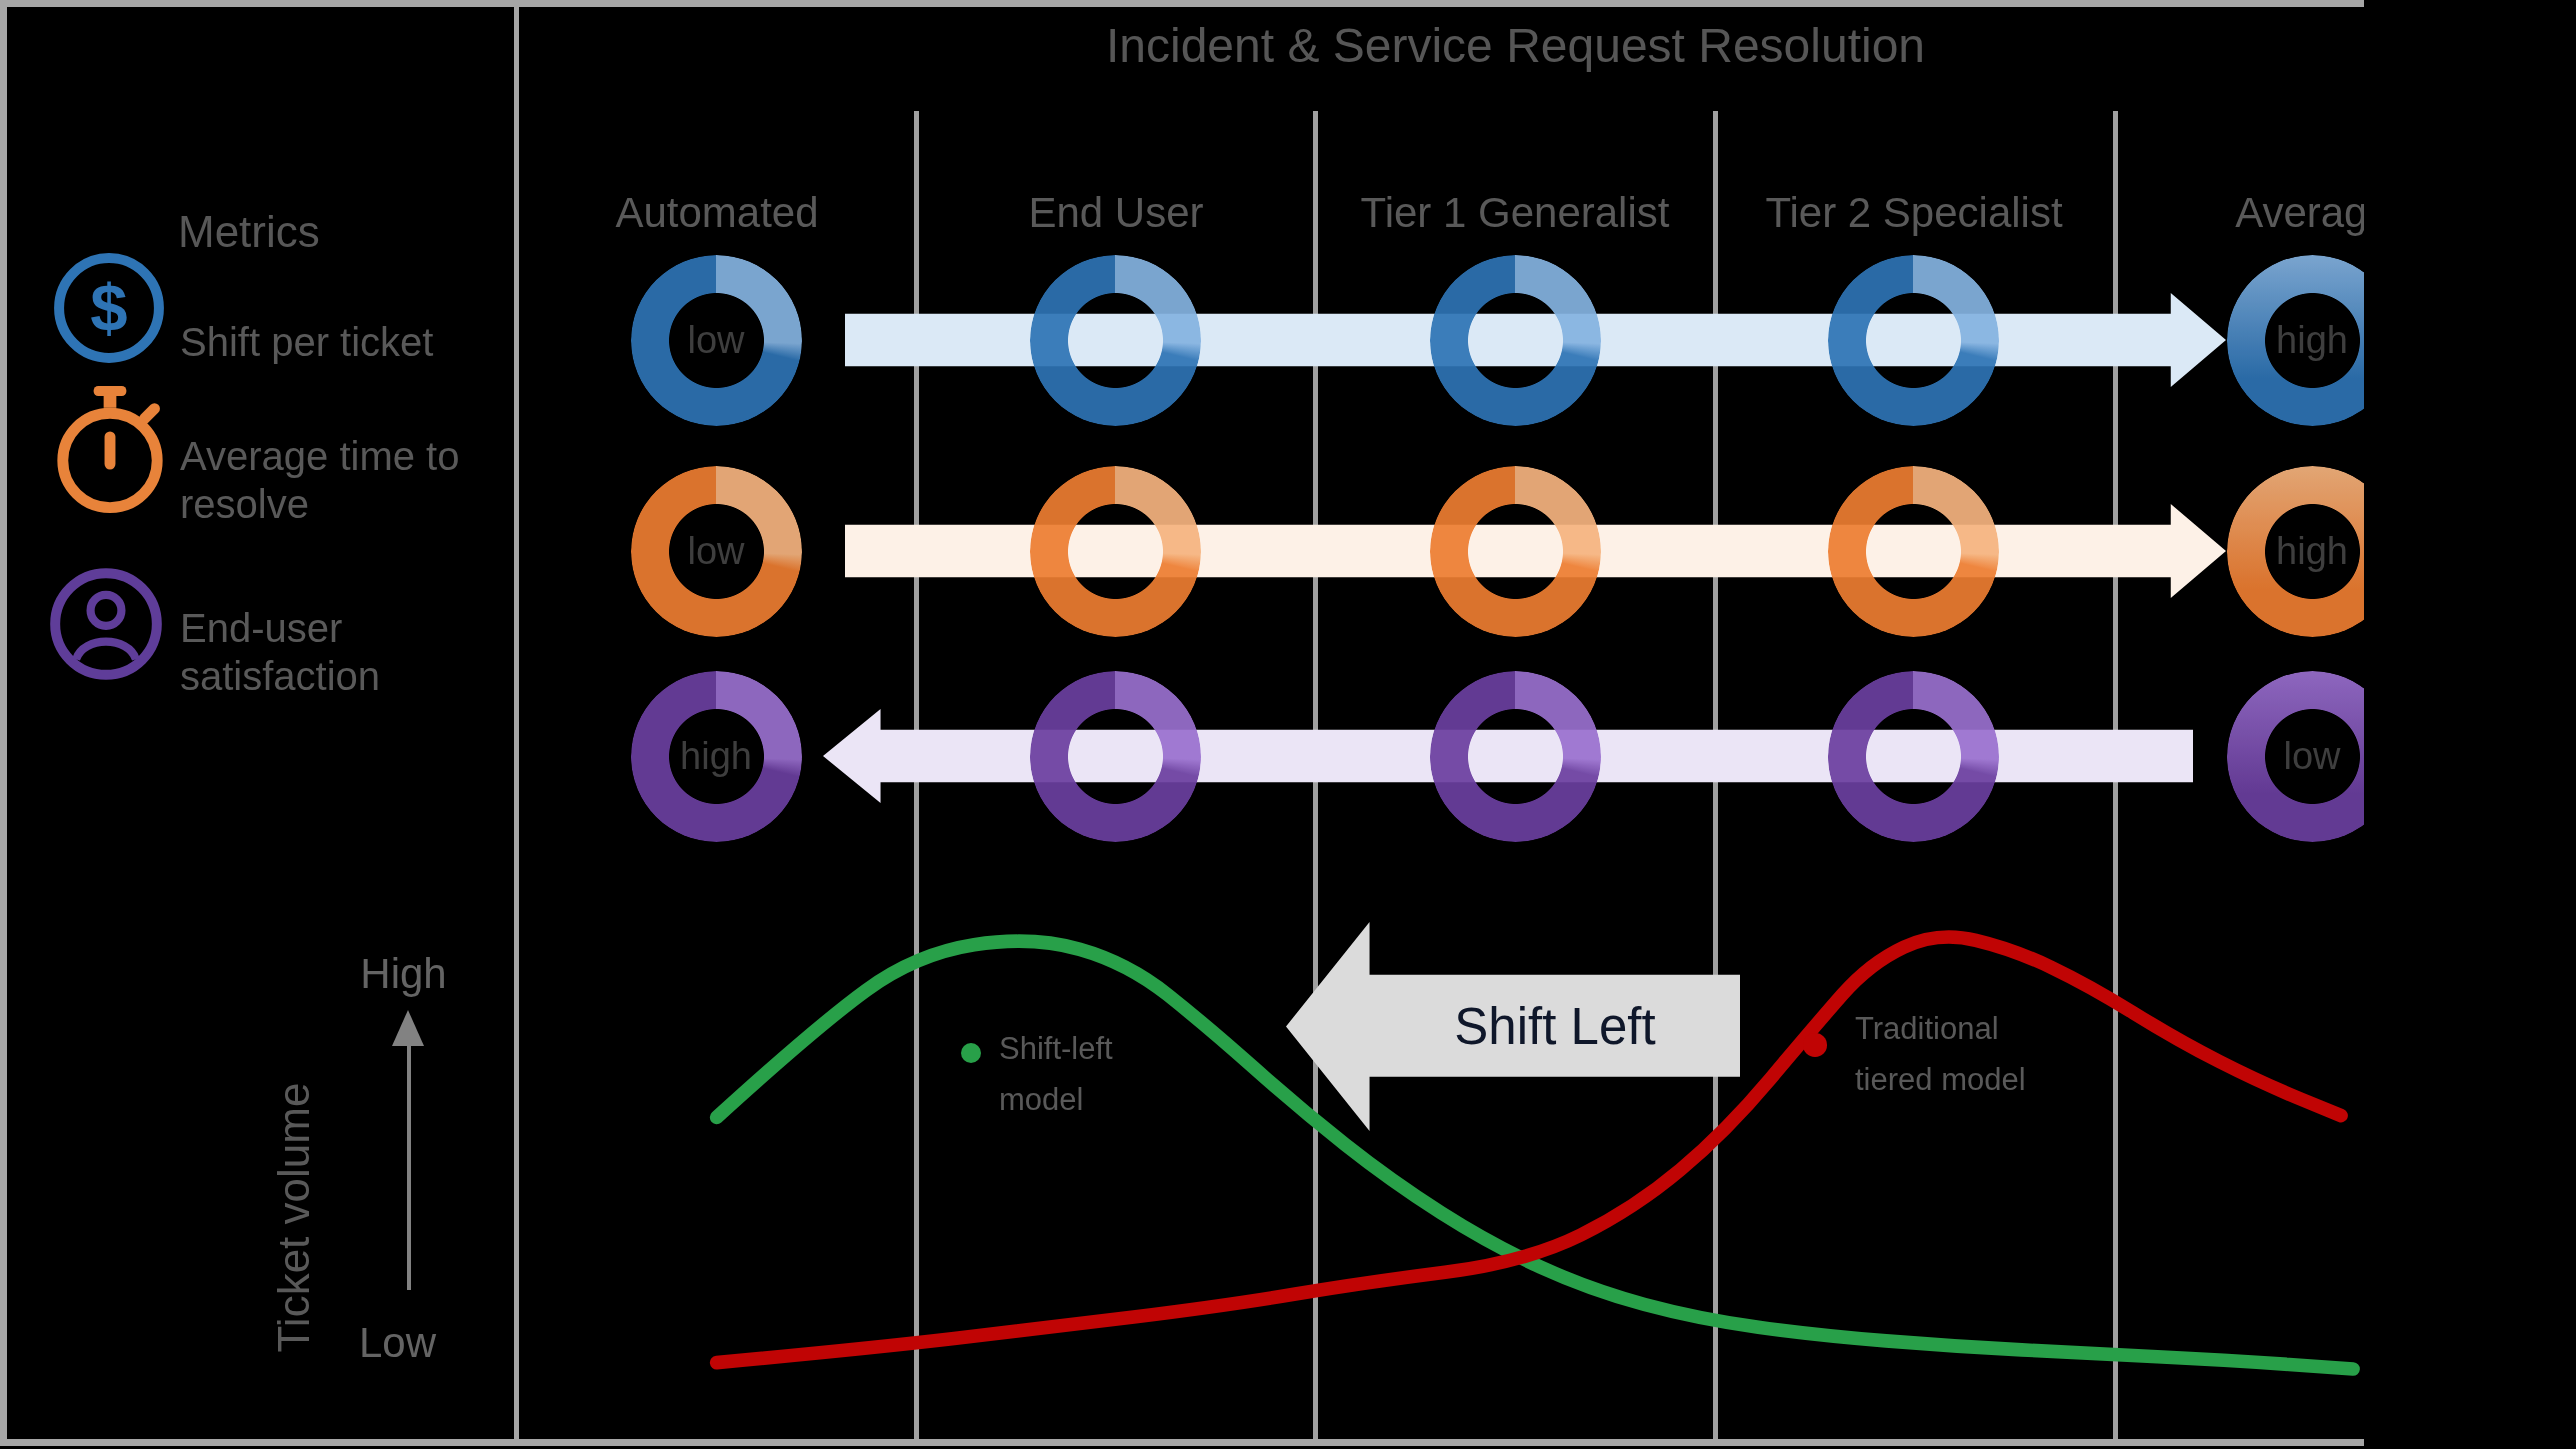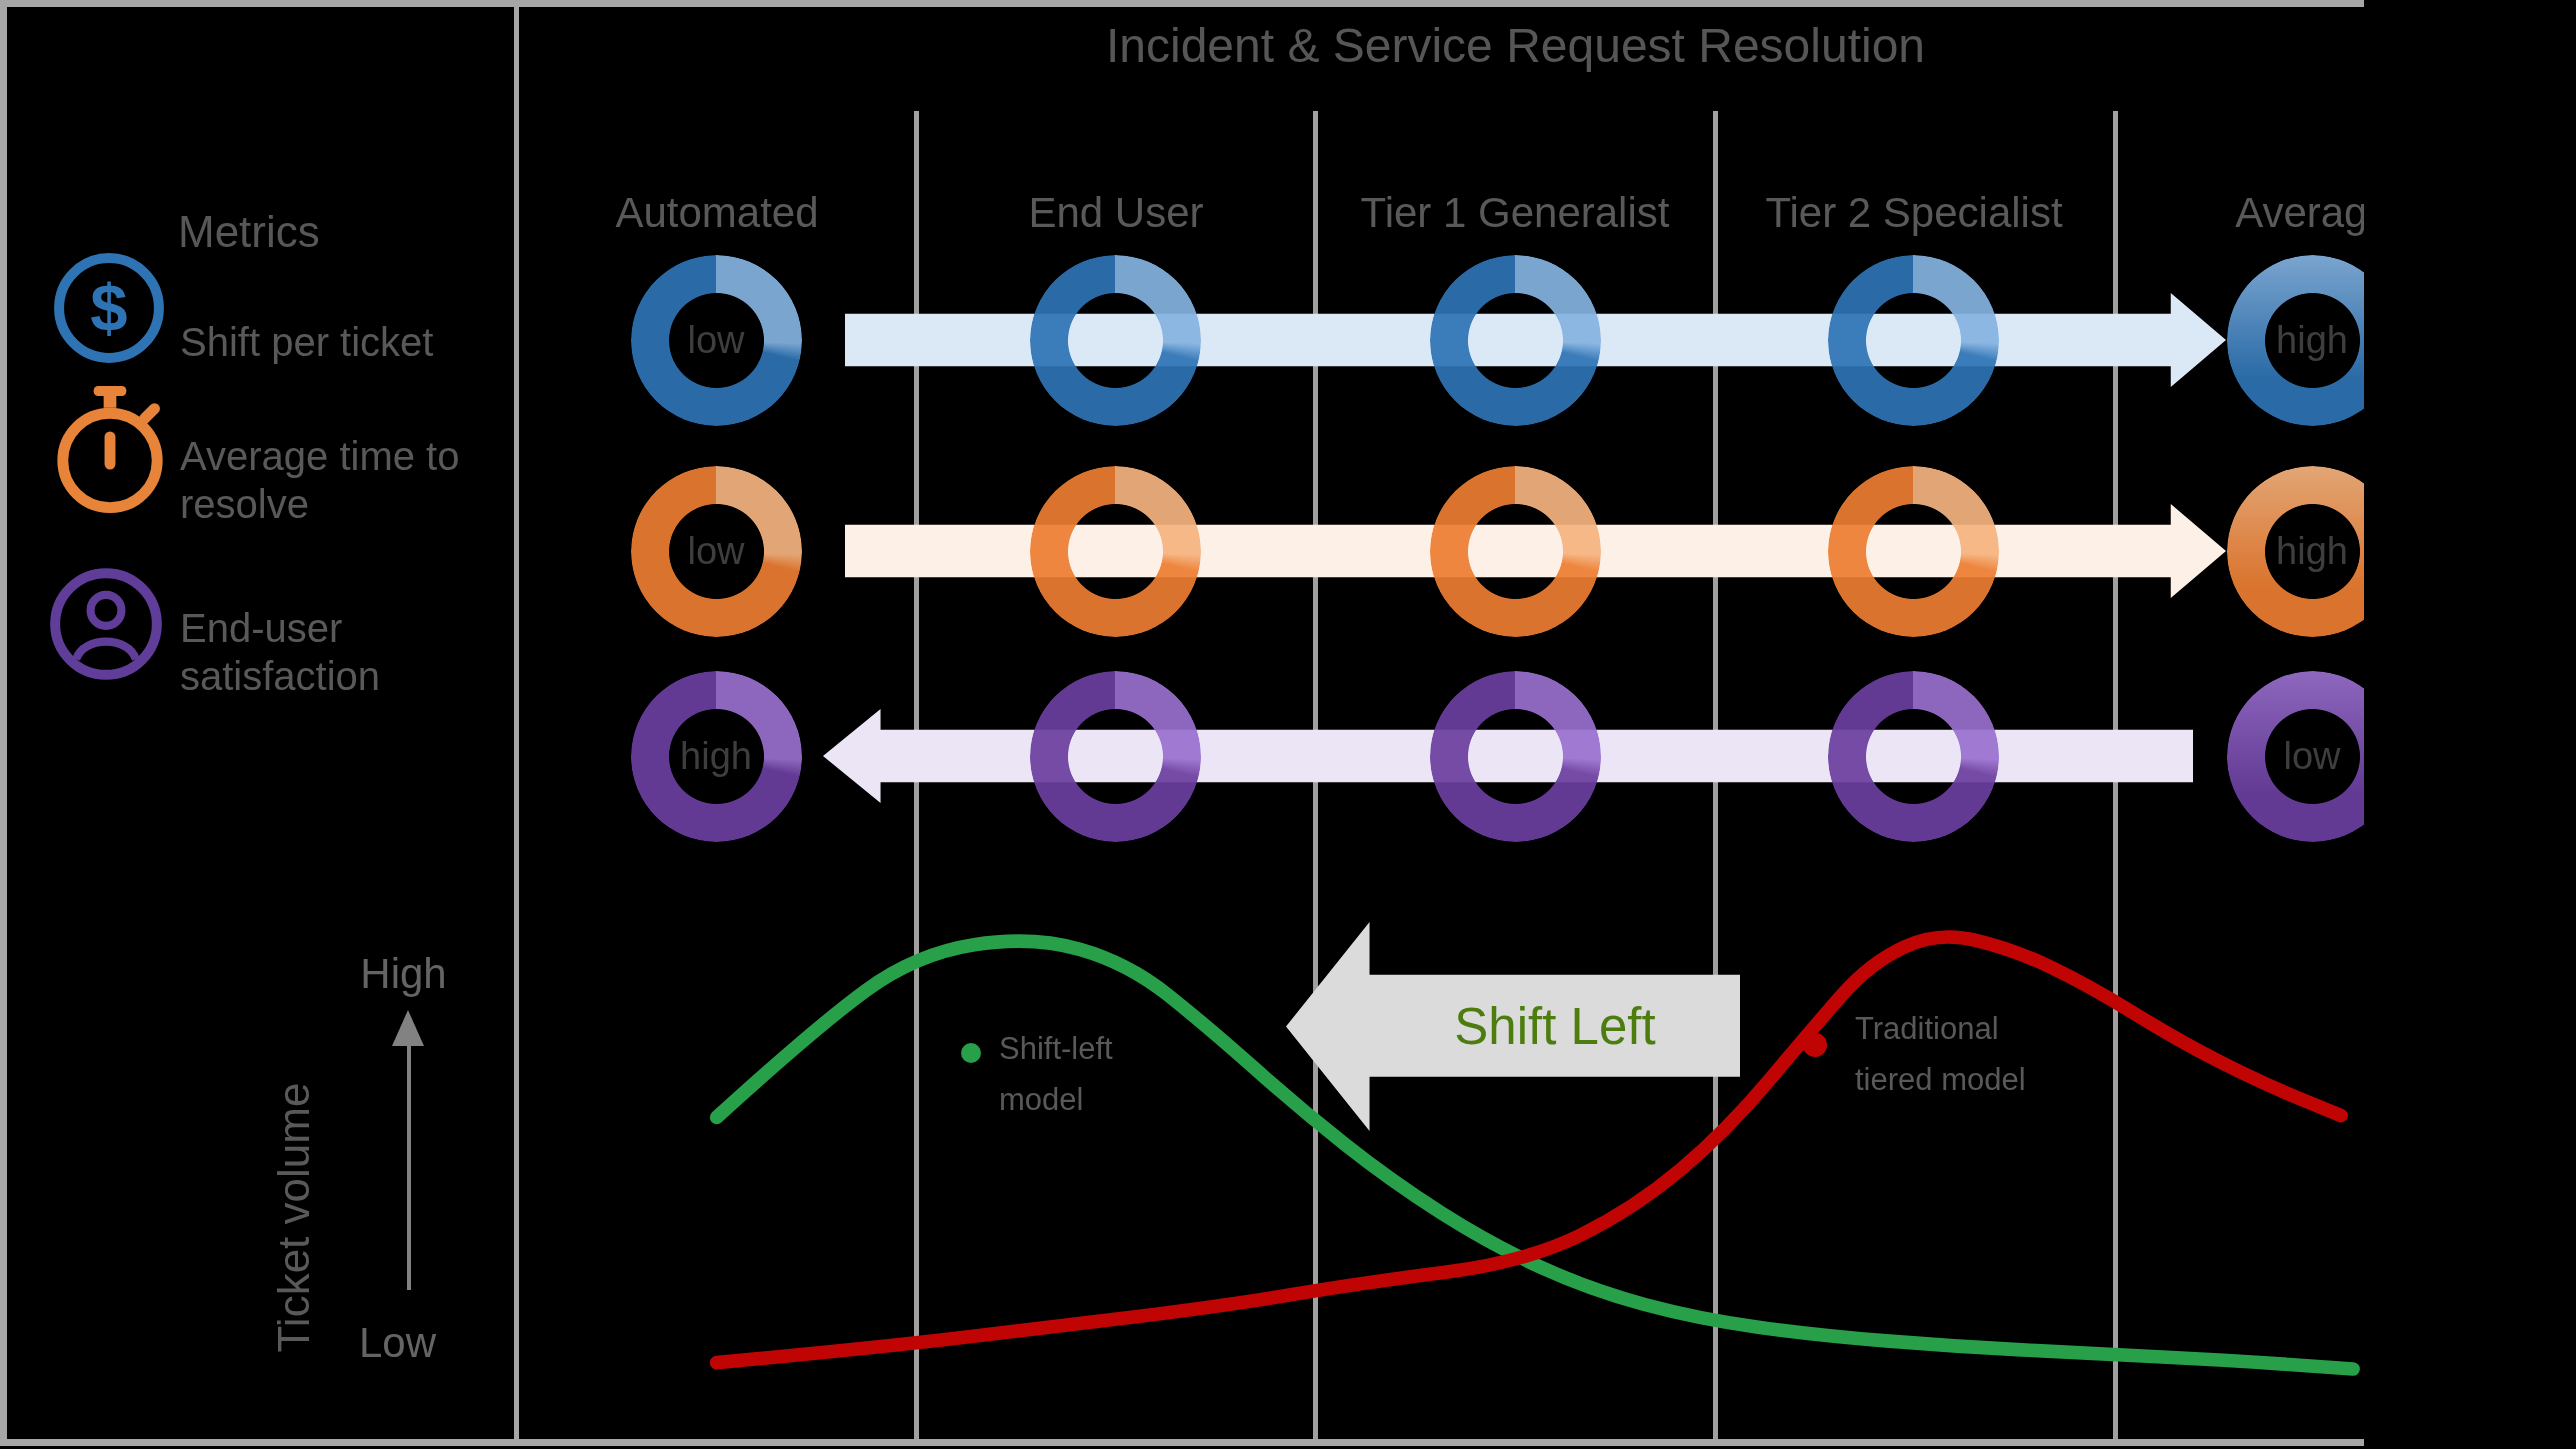--- a/index.html
+++ b/index.html
@@ -16,21 +16,21 @@
   .metrics-head{left:178px;top:207px;font-size:44px;color:#575757;z-index:2;}
   .metric-label{left:180px;width:327px;font-size:40px;line-height:48px;color:#595959;z-index:2;}
   .donut{width:171px;height:171px;border-radius:50%;z-index:4;opacity:.92;
          -webkit-mask:radial-gradient(circle closest-side,transparent 0 55%,#000 56%);
          mask:radial-gradient(circle closest-side,transparent 0 55%,#000 56%);}
   .donut-label{width:154px;text-align:center;font-size:38px;color:#3e3e3e;z-index:5;}
   .band{z-index:3;}
   .shift-arrow{left:1286px;top:922px;width:454px;height:209px;background:#dbdbdb;z-index:6;
     clip-path:polygon(0 50%,18.4% 0,18.4% 25.2%,100% 25.2%,100% 74%,18.4% 74%,18.4% 100%);}
   .shift-arrow span{position:absolute;left:84px;right:0;top:0;bottom:0;display:flex;
-    align-items:center;justify-content:center;font-size:51px;color:#4d7c0f;}
+    align-items:center;justify-content:center;font-size:51px;color:#0f172a;}
   .legend-dot{border-radius:50%;z-index:6;}
   .legend-text{font-size:31px;line-height:51px;color:#595959;z-index:6;}
   .axis-label{font-size:42px;color:#646464;text-align:center;width:145px;z-index:2;}
   .vol-arrow-line{left:407px;top:1043px;width:3.6px;height:247px;background:#828282;z-index:2;}
   .vol-arrow-head{left:392px;top:1010px;width:0;height:0;border-left:16.3px solid transparent;
     border-right:16.3px solid transparent;border-bottom:36px solid #828282;z-index:2;}
   .vol-axis-title{left:111px;top:1194px;width:363px;height:47px;transform:rotate(-90deg);
     text-align:center;font-size:44px;color:#595959;z-index:2;}
   .icon{z-index:2;}
   svg.curves{left:0;top:0;z-index:2;}

